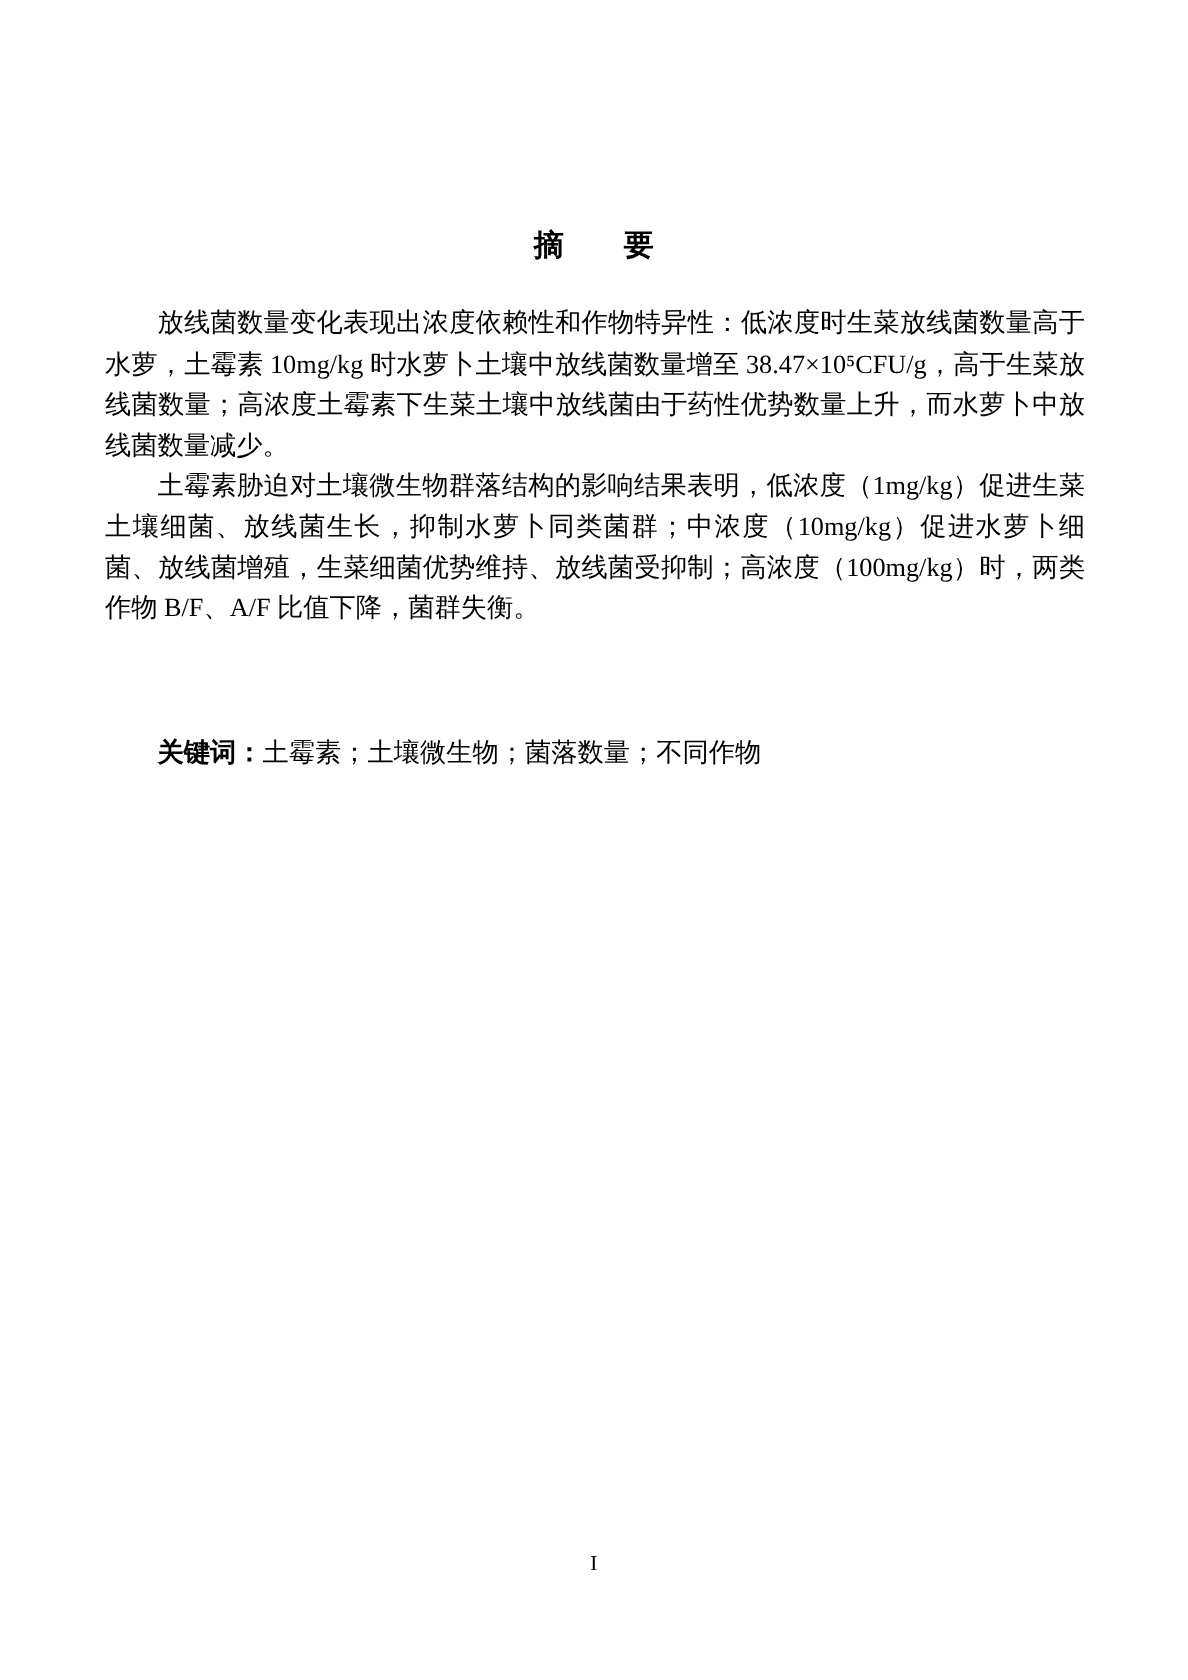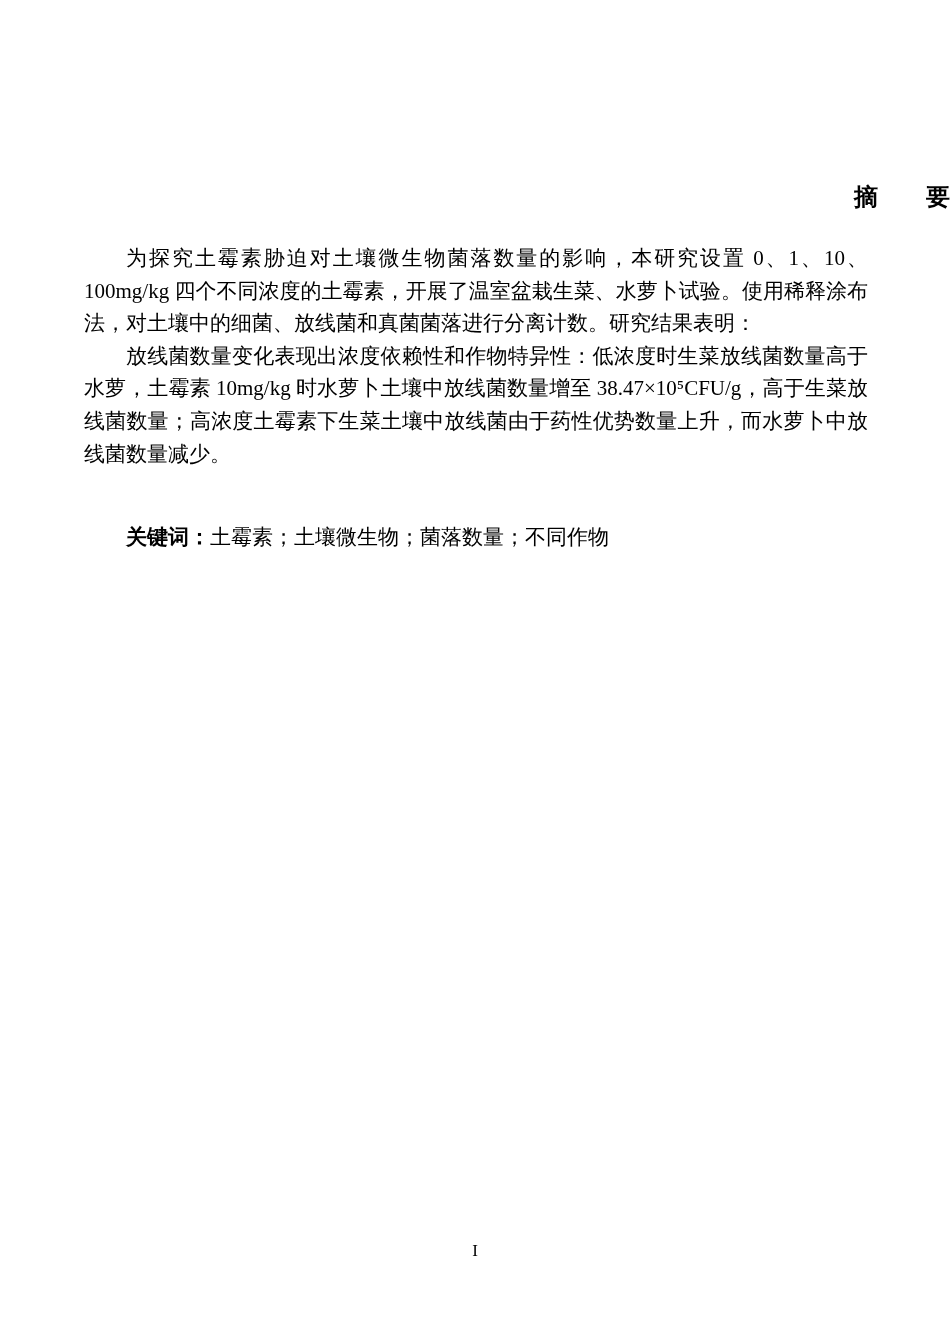--- a/index.html
+++ b/index.html
@@ -12,42 +12,42 @@
     width: 950px;
     height: 1344px;
     background: #ffffff;
     color: #000000;
     font-family: "Liberation Serif", "DejaVu Serif", serif;
     overflow: hidden;
     box-sizing: border-box;
   }
   .abstract-title {
     padding-top: 182px;
-    text-align: right;
+    text-align: center;
     font-family: "Liberation Sans", "DejaVu Sans", sans-serif;
     font-weight: bold;
     font-size: 24px;
     line-height: 30px;
     color: #000000;
     white-space: pre;
   }
   .content {
     margin: 30px 82px 0 84px;
     font-size: 21px;
     line-height: 32.6px;
     text-align: justify;
     text-justify: inter-ideograph;
   }
   .content p {
     margin: 0;
     padding: 0;
     text-indent: 2em;
   }
   .keywords-line {
-    margin: 51px 82px 0 84px;
+    margin: 83px 82px 0 84px;
     font-size: 21px;
     line-height: 32.6px;
     text-indent: 2em;
   }
   .keywords-label {
     font-family: "Liberation Sans", "DejaVu Sans", sans-serif;
     font-weight: bold;
   }
   .page-number {
     position: absolute;
@@ -61,22 +61,22 @@
   }
 </style>
 </head>
 <body>
 
 <div class="page">
 
   <div class="abstract-title">摘　　要</div>
 
   <div class="content">
-    <p>为探究土霉素胁迫对土壤微生物菌落数量的影响，本研究设置 0、1、10、100mg/kg 四个不同浓度的土霉素，开展了温室盆栽生菜、水萝卜试验。使用稀释涂布法，对土壤中的细菌、放线菌和真菌菌落进行分离计数。研究结果表明：</p>
     <p>放线菌数量变化表现出浓度依赖性和作物特异性：低浓度时生菜放线菌数量高于水萝，土霉素 10mg/kg 时水萝卜土壤中放线菌数量增至 38.47×10⁵CFU/g，高于生菜放线菌数量；高浓度土霉素下生菜土壤中放线菌由于药性优势数量上升，而水萝卜中放线菌数量减少。</p>
+    <p>土霉素胁迫对土壤微生物群落结构的影响结果表明，低浓度（1mg/kg）促进生菜土壤细菌、放线菌生长，抑制水萝卜同类菌群；中浓度（10mg/kg）促进水萝卜细菌、放线菌增殖，生菜细菌优势维持、放线菌受抑制；高浓度（100mg/kg）时，两类作物 B/F、A/F 比值下降，菌群失衡。</p>
   </div>
 
   <div class="keywords-line">
     <span class="keywords-label">关键词：</span><span>土霉素；土壤微生物；菌落数量；不同作物</span>
   </div>
 
   <div class="page-number">I</div>
 
 </div>
 

